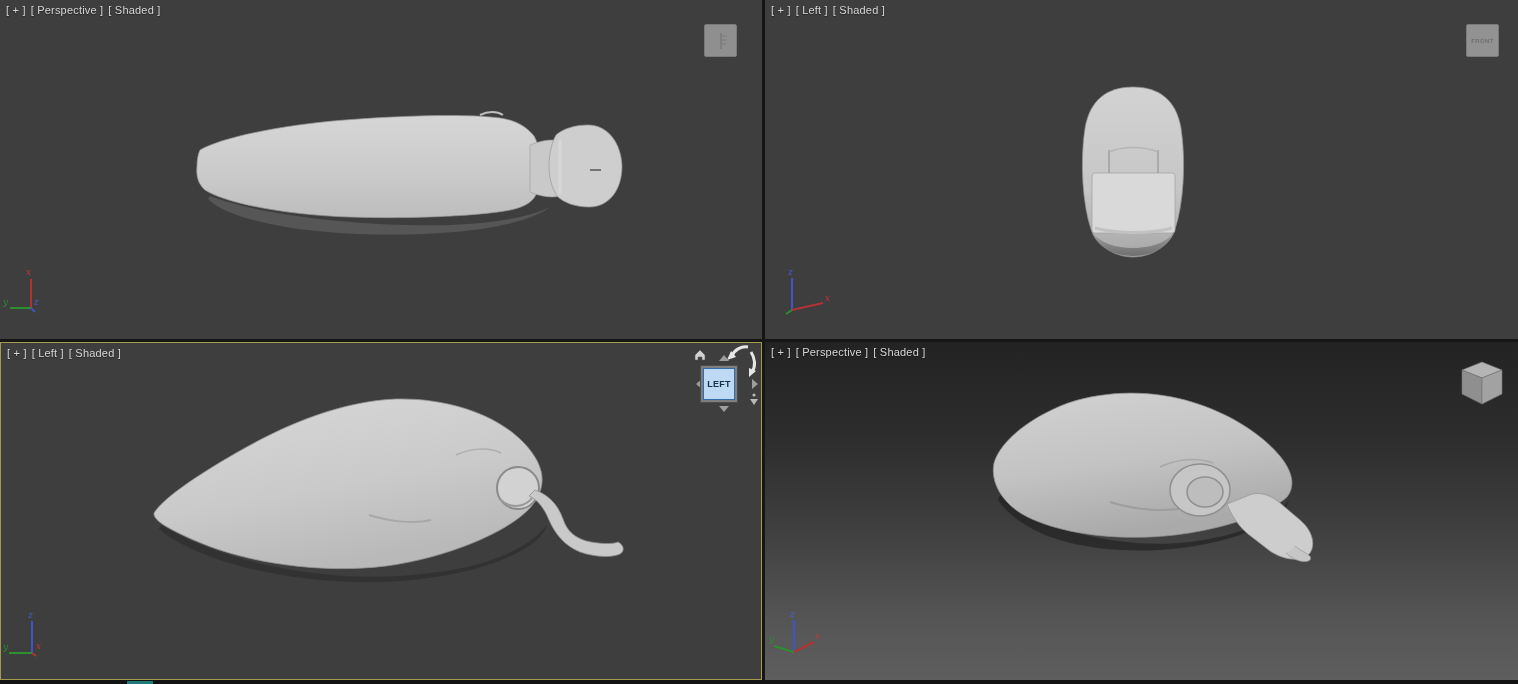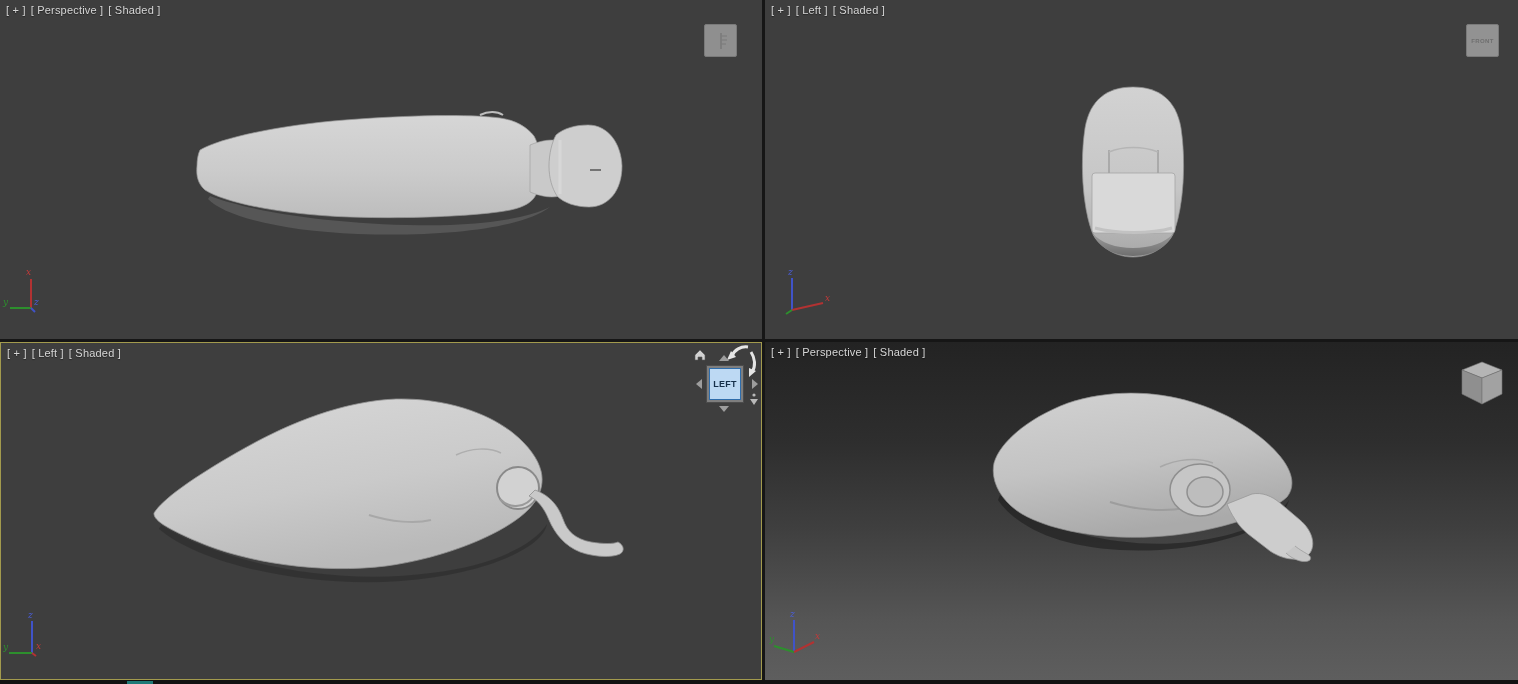--- a/index.html
+++ b/index.html
@@ -15,21 +15,21 @@
     font-size:11px;color:#d6d6d6;letter-spacing:.2px;cursor:default;text-shadow:0 1px 1px rgba(0,0,0,.45);}
   .vp-label span{white-space:pre;}
   .model-svg{position:absolute;left:0;top:0;z-index:1;}
   .tripod{position:absolute;z-index:4;}
   .tripod text{font-family:"DejaVu Serif",serif;font-style:italic;font-size:9px;}
   .ghost-cube{position:absolute;width:31px;height:31px;background:#8f8f8f;border:1px solid #7a7a7a;
     border-radius:2px;z-index:5;display:flex;align-items:center;justify-content:center;}
   .ghost-front-label{font-size:6px;font-weight:bold;color:#6f6f6f;letter-spacing:.4px;}
   
   .vc-widget{position:absolute;left:690px;top:2px;width:72px;height:68px;z-index:7;}
-  .vc-cube{position:absolute;left:15px;top:20px;width:38px;height:38px;background:#7e7e7e;
+  .vc-cube{position:absolute;left:9px;top:20px;width:38px;height:38px;background:#7e7e7e;
     border:1px solid #4c4c4c;box-sizing:border-box;}
   .vc-face{position:absolute;inset:2px;background:#bdd9f3;border:1px solid #2f6dab;
     display:flex;align-items:center;justify-content:center;font-size:9px;font-weight:bold;
     color:#16304a;letter-spacing:.3px;cursor:pointer;}
   .vc-arrow{position:absolute;width:0;height:0;cursor:pointer;}
   .vc-up{left:28px;top:10px;border-left:5px solid transparent;border-right:5px solid transparent;border-bottom:6px solid #9d9d9d;}
   .vc-down{left:28px;top:61px;border-left:5px solid transparent;border-right:5px solid transparent;border-top:6px solid #9d9d9d;}
   .vc-left{left:5px;top:34px;border-top:5px solid transparent;border-bottom:5px solid transparent;border-right:6px solid #9d9d9d;}
   .vc-right{left:61px;top:34px;border-top:5px solid transparent;border-bottom:5px solid transparent;border-left:6px solid #9d9d9d;}
   .vc-home{position:absolute;left:2px;top:3px;cursor:pointer;}

